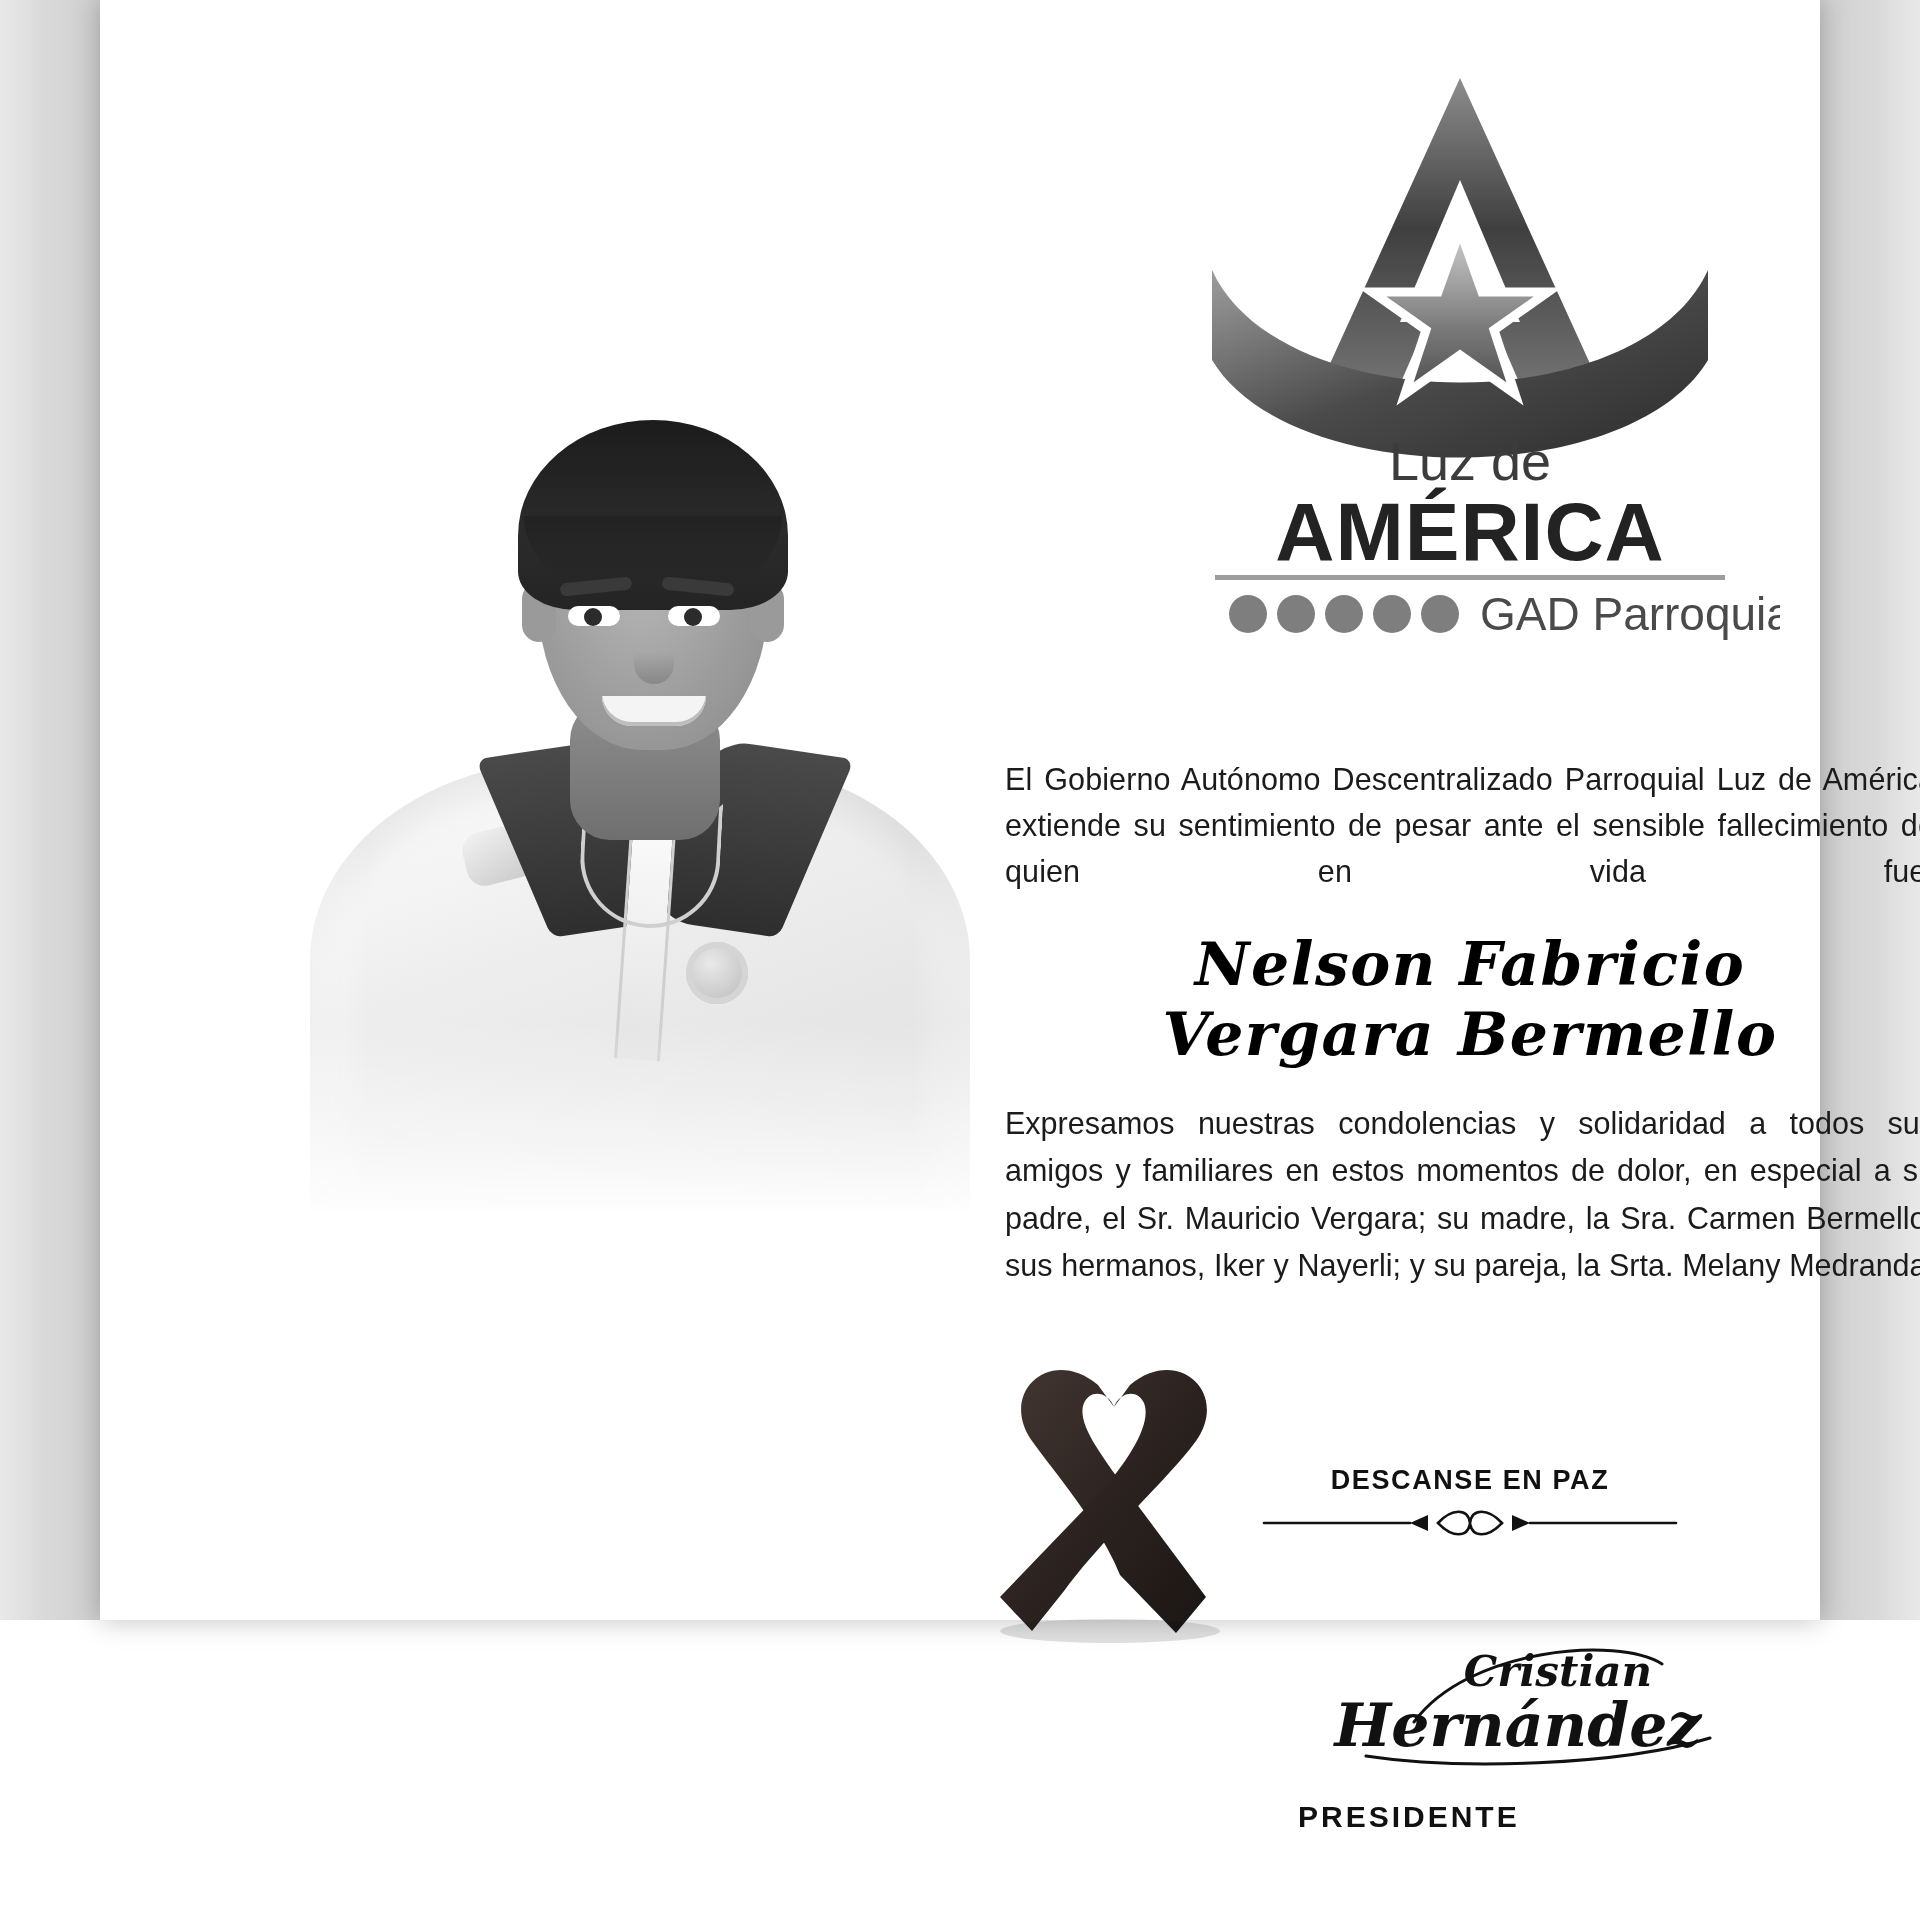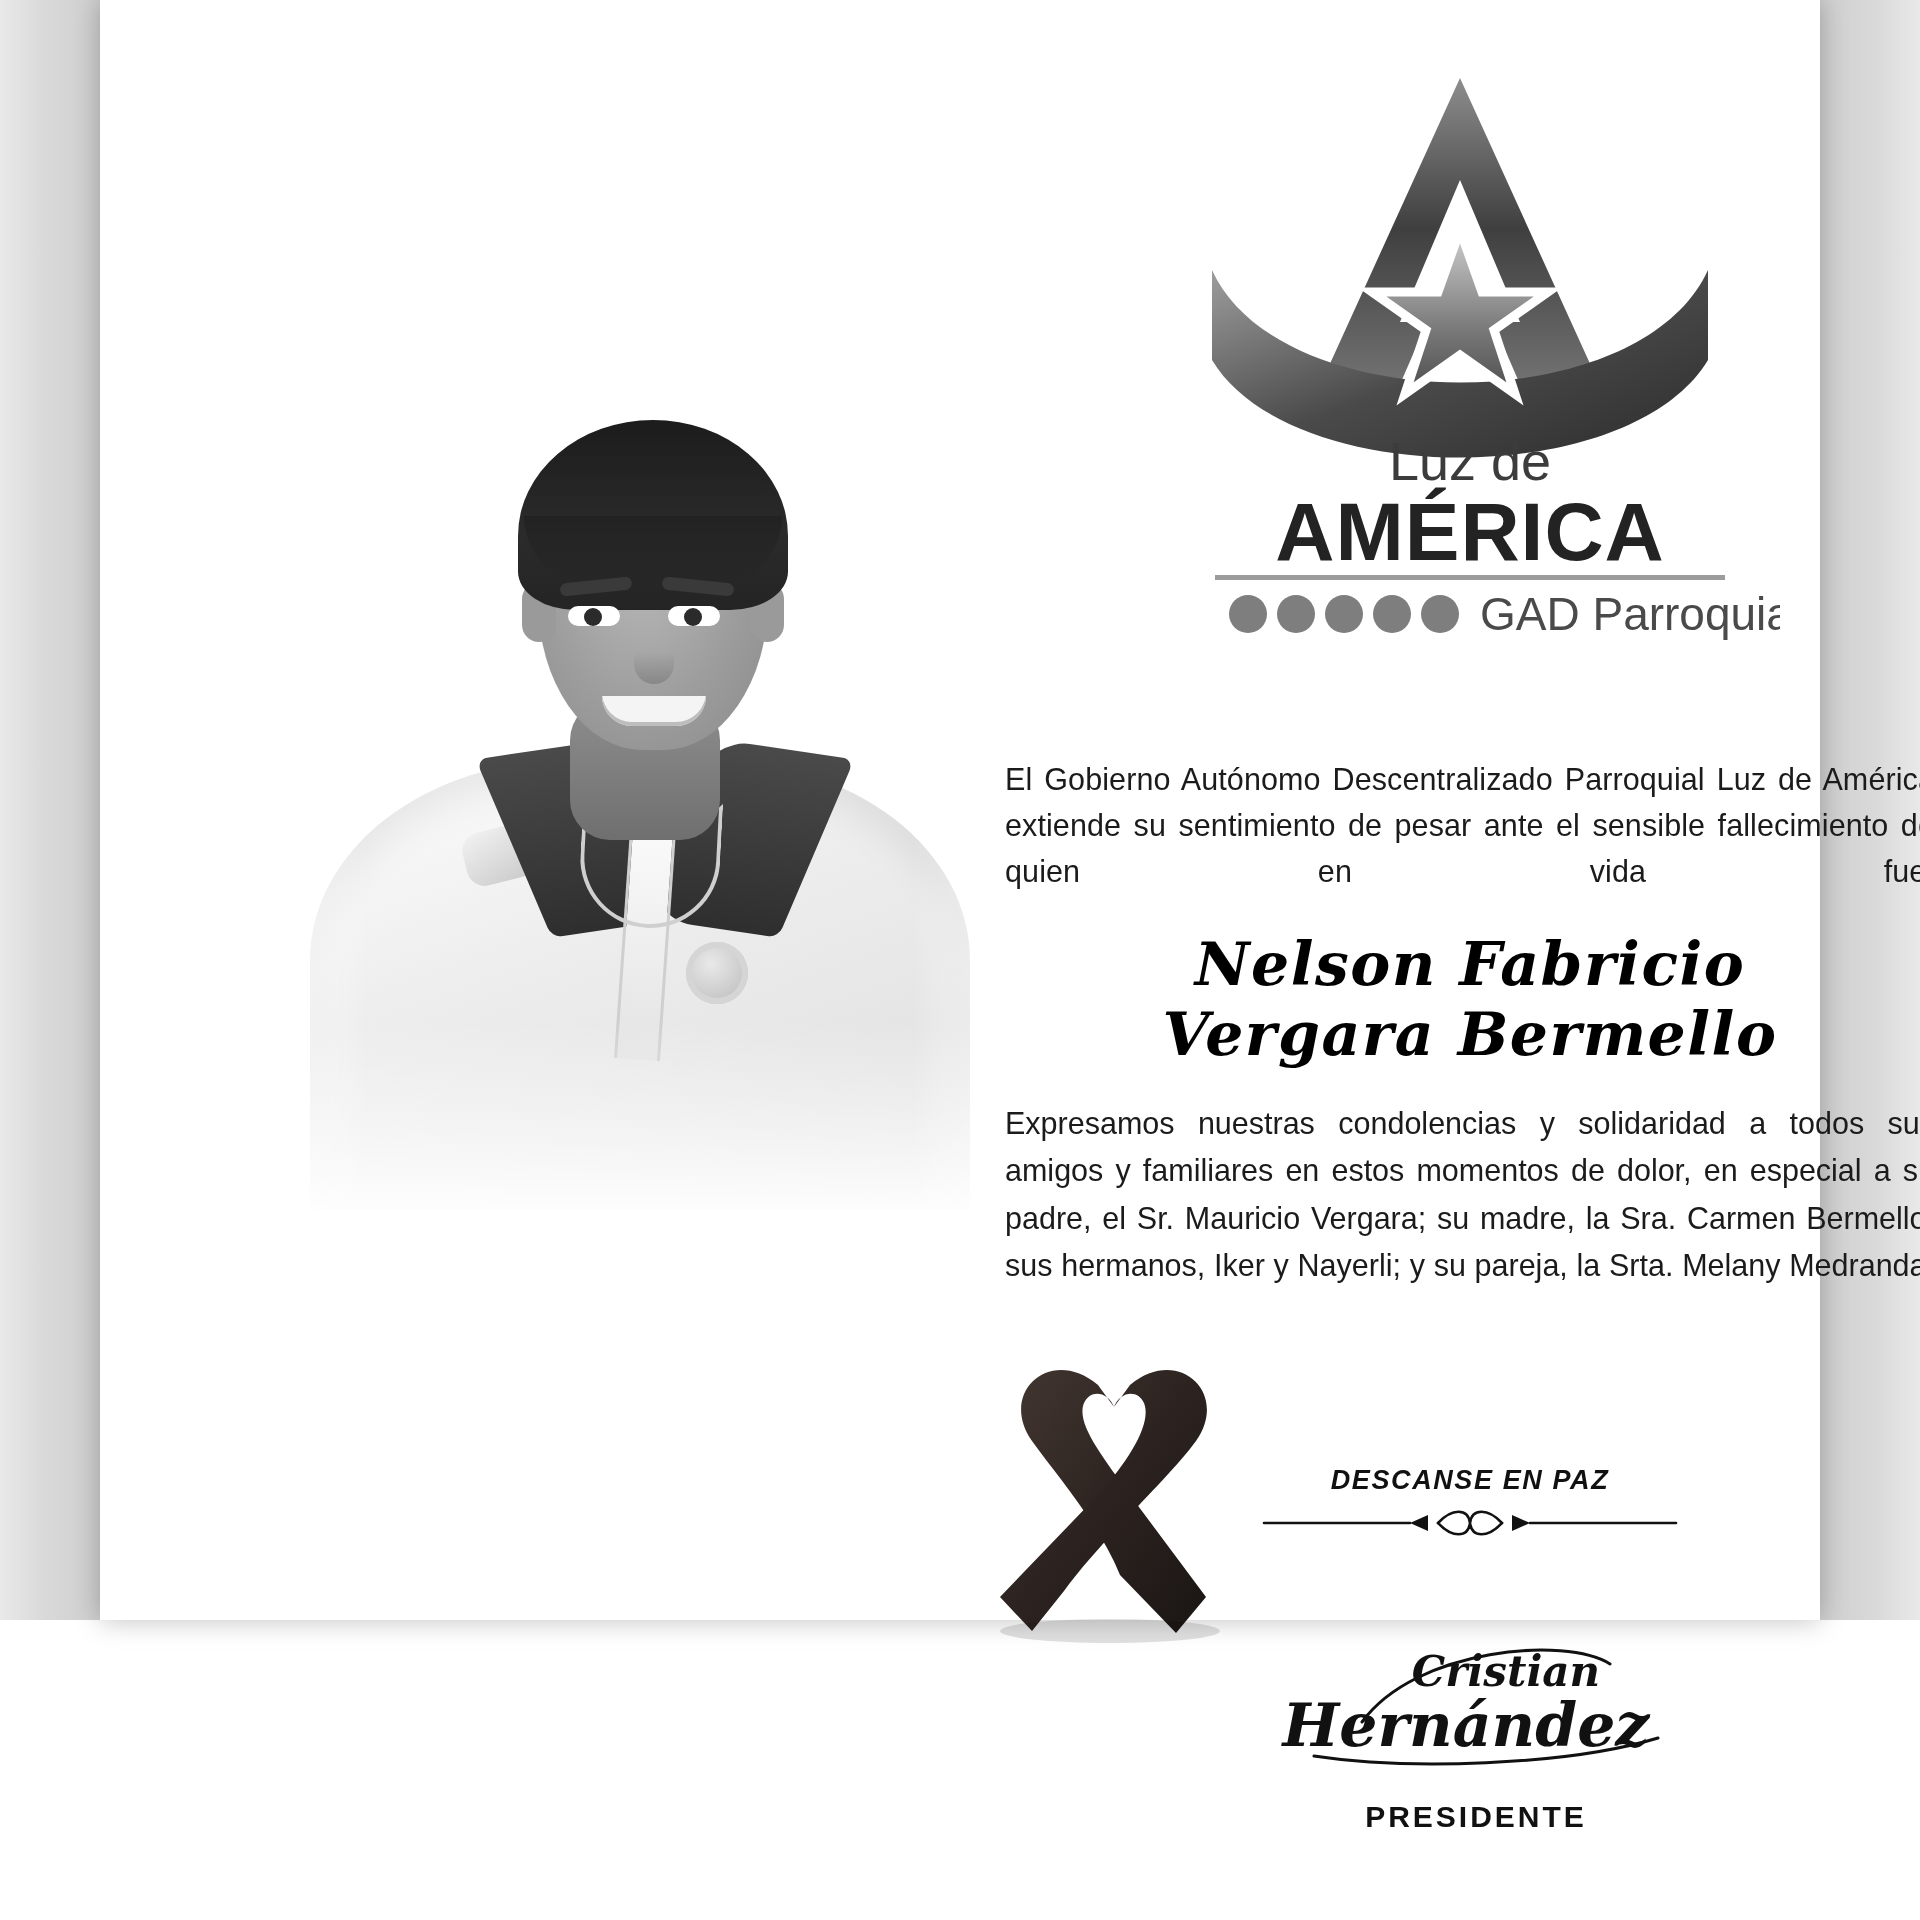--- a/index.html
+++ b/index.html
@@ -242,33 +242,31 @@
   .rip-block {
     position: absolute;
     left: 1160px;
     top: 1465px;
     width: 420px;
     text-align: center;
   }
   .rip-text {
     font-size: 27px;
     font-weight: 700;
-    font-style: italic;
     letter-spacing: 1.6px;
     color: #111;
   }
   .rip-divider { margin-top: 10px; }
 
   
   .sign-block {
     position: absolute;
-    left: 1146px;
+    left: 1198px;
     top: 1630px;
     width: 460px;
-    text-align: center;
   }
   .sign-svg { display: block; margin: 0 auto; }
   .sign-role {
     margin-top: 20px;
     font-size: 30px;
     font-weight: 700;
     letter-spacing: 3px;
     color: #111;
   }
 </style>

